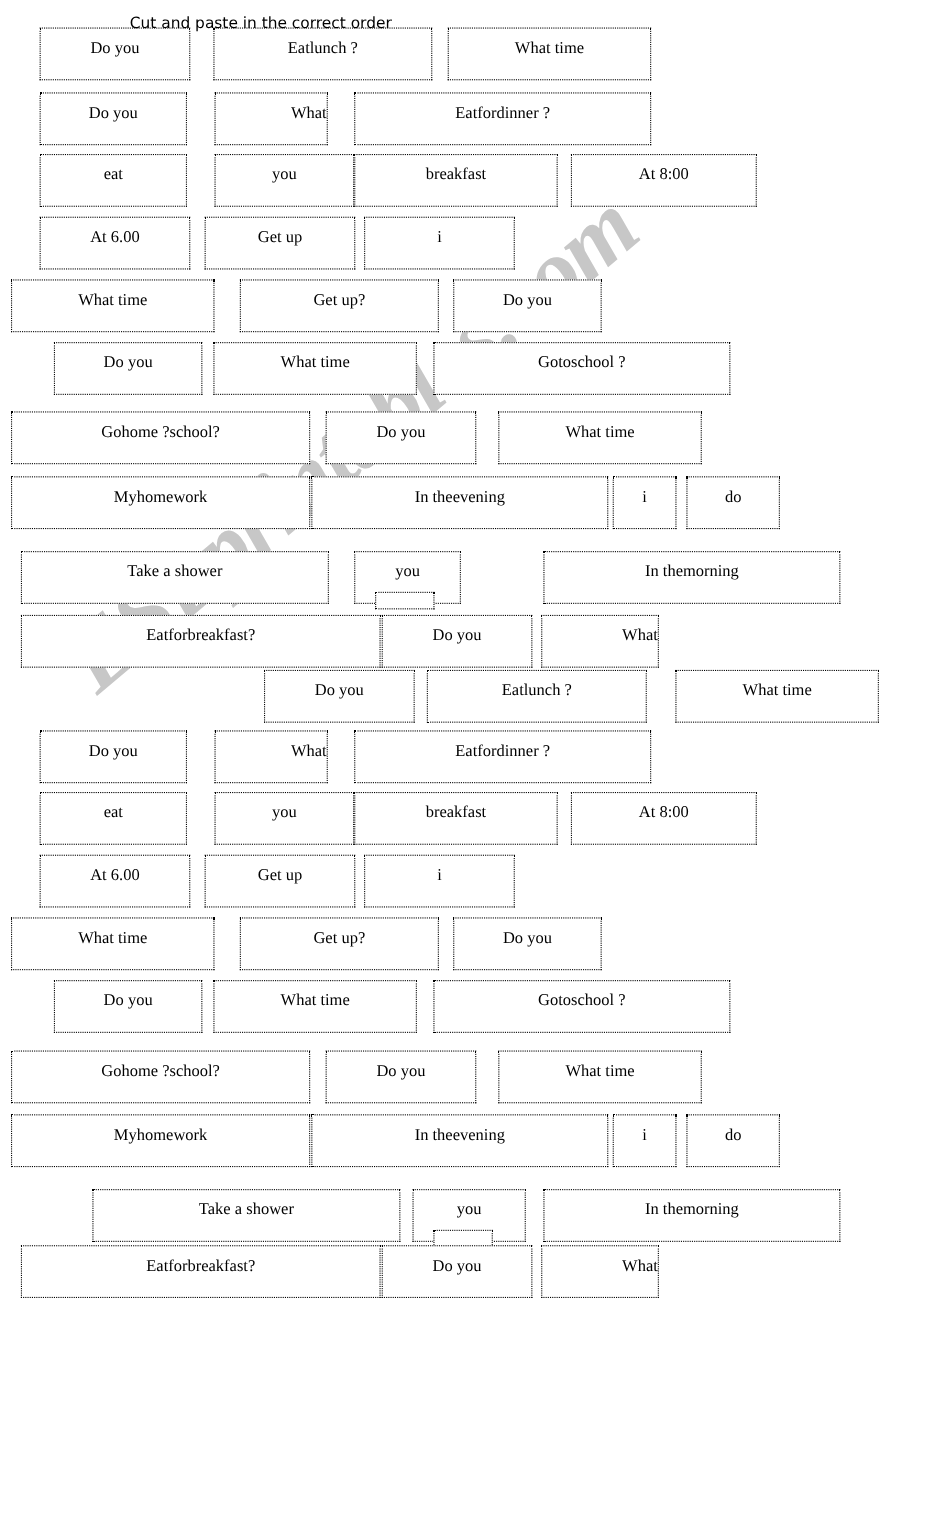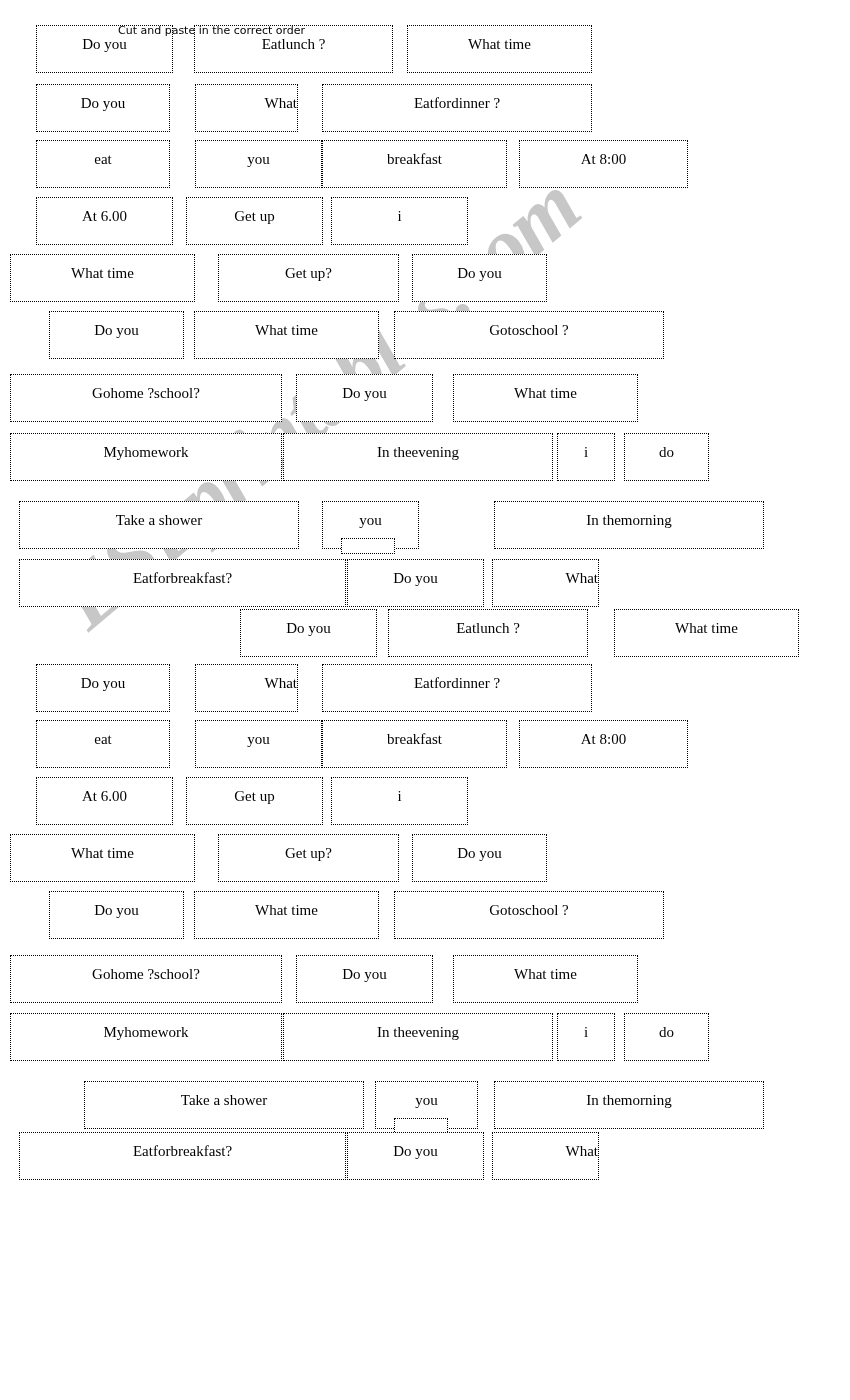--- a/index.html
+++ b/index.html
@@ -47,23 +47,23 @@
     color: #c7c7c7;
     white-space: nowrap;
     transform: rotate(-40deg);
     transform-origin: 0 50%;
   }
 
   
   #title {
     position: absolute;
     left: 118px;
-    top: 24px;
+    top: 13px;
     font-family: "DejaVu Sans", "Liberation Sans", sans-serif;
-    font-size: 11px;
+    font-size: 14px;
     color: #000000;
     white-space: nowrap;
     z-index: 10;
   }
 
   
   .row {
     position: absolute;
     left: 0;
     width: 750px;

